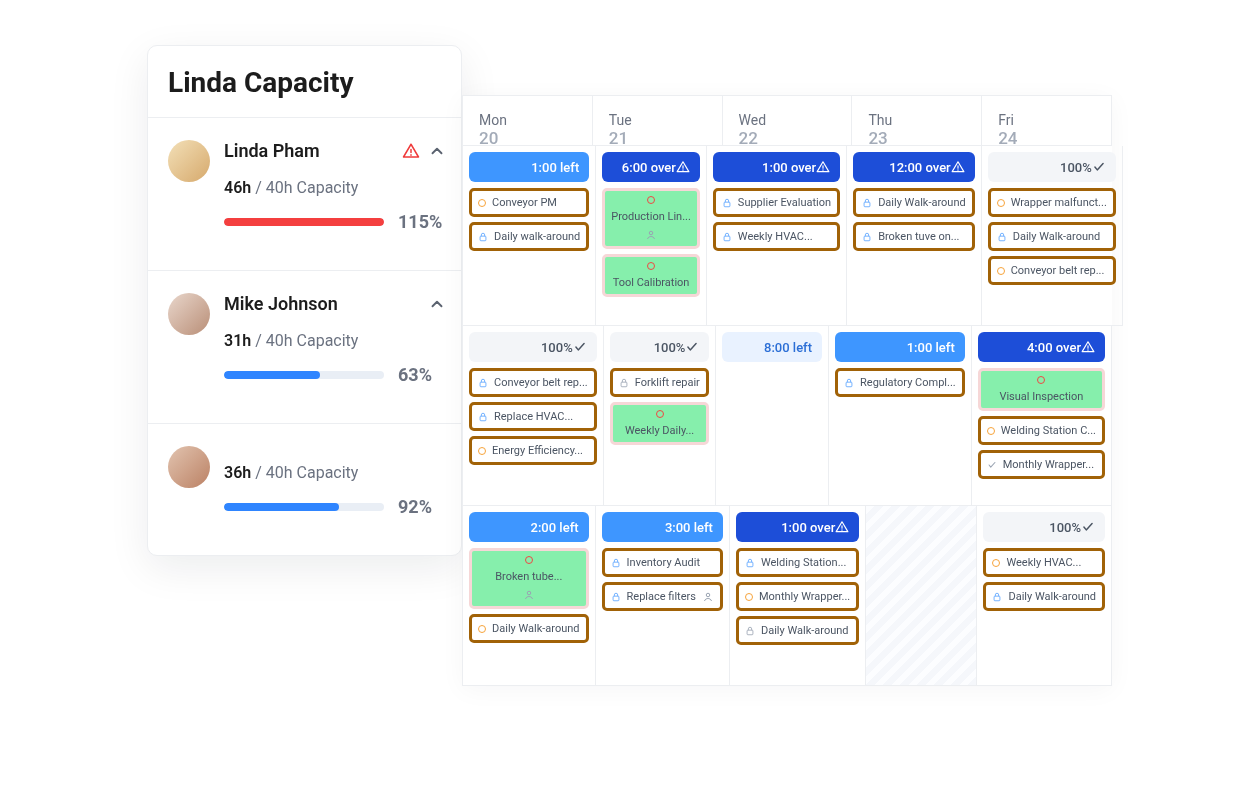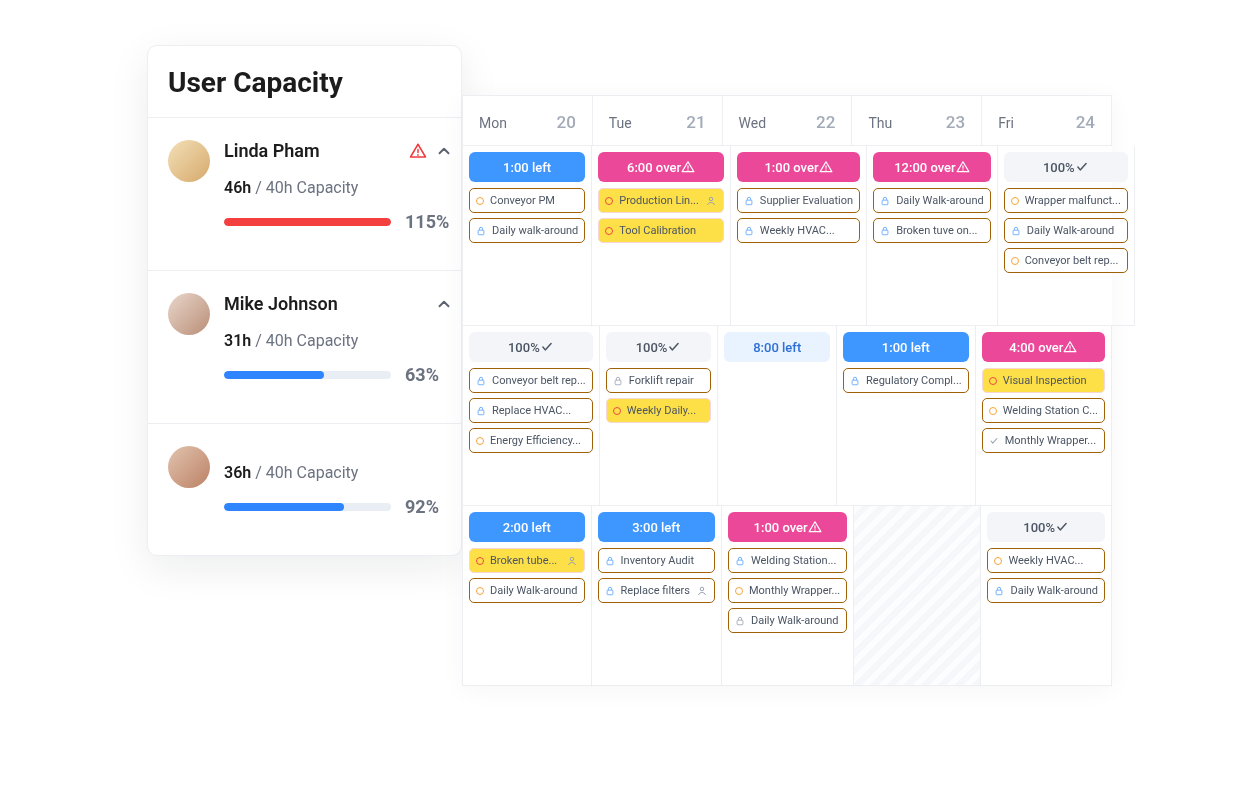--- a/index.html
+++ b/index.html
@@ -27,21 +27,21 @@
     box-shadow: 0 12px 40px rgba(16, 24, 40, 0.08);
     overflow: hidden;
   }
   .panel-title {
     font-size: 28px;
     font-weight: 700;
     padding: 20px 20px 18px 20px;
   }
   .user-card {
     border-top: 1px solid #eceef1;
-    padding: 22px 8px 38px 20px;
+    padding: 22px 15px 38px 20px;
     display: flex;
     gap: 14px;
   }
   .avatar {
     width: 42px;
     height: 42px;
     border-radius: 50%;
     flex-shrink: 0;
     background-size: cover;
     background-position: center;
@@ -124,20 +124,21 @@
     border-right: 1px solid #eceef1;
     border-bottom: 1px solid #eceef1;
     padding: 6px;
   }
   .col:last-child { border-right: 1px solid #eceef1; }
   .day-head {
     display:flex;
     justify-content: space-between;
     align-items: baseline;
     padding: 10px 10px 0 10px;
+    flex-direction: column;
   }
   .day-name { font-size:14px; color:#6b7280; }
   .day-num  { font-size:17px; color:#a3abb8; font-weight:500; }
   .data-col {
     min-height: 180px;
   }
   .striped {
     background: repeating-linear-gradient(
       -45deg,
       #f5f7fb,
@@ -145,46 +146,46 @@
       #fcfdff 6px,
       #fcfdff 12px
     );
   }
   
   .status {
     height: 30px;
     border-radius: 6px;
     display: flex;
     align-items: center;
-    justify-content: center;
+    justify-content: flex-end;
     padding: 0 10px;
     font-size: 13px;
     font-weight: 500;
     margin-bottom: 6px;
   }
   .status.blue-solid { background:#3e96ff; color:#fff; }
   .status.blue-light { background:#e9f2ff; color:#2c6fd6; }
-  .status.red-solid  { background:#ec4899; color:#fff; }
+  .status.red-solid  { background:#1d4ed8; color:#fff; }
   .status.gray       { background:#f3f5f8; color:#4b5563; }
   .status svg { width:14px; height:14px; }
   
   .task {
     display:flex;
     align-items:center;
     gap:6px;
     font-size:11px;
     color:#4b5563;
     padding:5px 6px;
-    border:1px solid #a16207;
+    border:3px solid #a16207;
     border-radius:5px;
     margin-bottom:5px;
     background:#fff;
     white-space:nowrap;
   }
-  .task.tint-red { background:#fde047; border-color:#f6d7d7; }
+  .task.tint-red { background:#86efac; border-color:#f6d7d7;flex-direction:column; }
   .task .label { overflow:hidden; text-overflow:ellipsis; flex:1;}
   .dot {
     width:10px; height:10px; flex-shrink:0;
   }
   .dot.lock-blue   { color:#5aa4ff; }
   .dot.lock-gray   { color:#9aa4b2; }
   .dot.ring-orange { border:1.5px solid #f7a43b; border-radius:50%; width:8px; height:8px; display:inline-block; }
   .dot.ring-red    { border:1.5px solid #ee4a44; border-radius:50%; width:8px;height:8px; display:inline-block; }
   .dot.check-gray  { color:#9aa4b2; }
   .trail {
@@ -213,21 +214,21 @@
     <symbol id="i-person" viewBox="0 0 24 24">
         <circle cx="12" cy="8" r="3.5" fill="none" stroke="currentColor" stroke-width="2"></circle>
         <path d="M5 20c1-4 5-5 7-5s6 1 7 5" fill="none" stroke="currentColor" stroke-width="2"></path>
       </symbol>
   </defs>
 </svg>
 
 <div class="stage">
 
   <div class="panel">
-    <div class="panel-title">User Capacity</div>
+    <div class="panel-title">Linda Capacity</div>
     <div id="users">
         <div class="user-card">
     <div class="avatar av1"></div>
     <div class="user-body">
       <div class="user-head">
         <span class="user-name">Linda Pham</span>
         <span class="spacer"></span>
         <svg class="warn">
                 <use href="#i-warn"></use>
               </svg>

